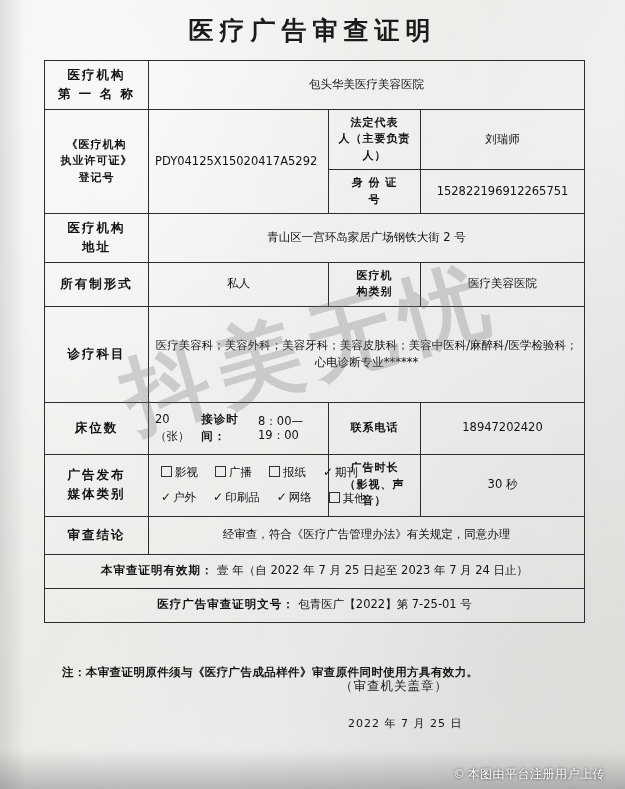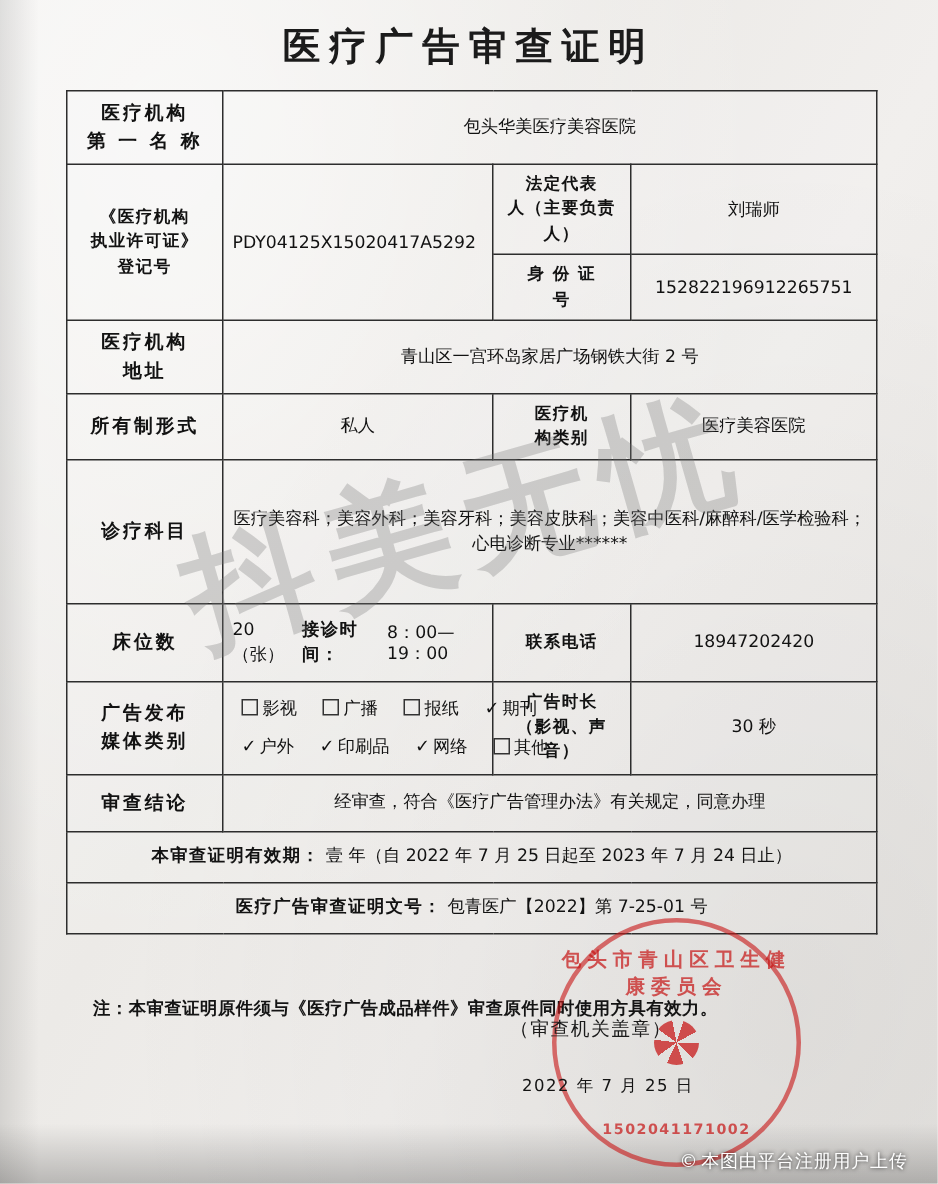--- a/index.html
+++ b/index.html
@@ -352,24 +352,20 @@
         <td colspan="4" style="text-align:center;">
           <span class="inline-lbl">医疗广告审查证明文号：</span>
           <span>包青医广【2022】第 7-25-01 号</span>
         </td>
       </tr>
     </tbody>
   </table>
 
   <div class="note">注：本审查证明原件须与《医疗广告成品样件》审查原件同时使用方具有效力。</div>
 
-  <div class="stamp">
-    <div class="stamp-arc-top">包头市青山区卫生健康委员会</div>
-    <div class="stamp-arc-bottom">1502041171002</div>
-  </div>
 
   <div class="seal-label">（审查机关盖章）</div>
   <div class="sign-date">2022 年 7 月 25 日</div>
 
   <div class="watermark">抖美无忧</div>
 
   <div class="edge-shadow-left"></div>
   <div class="edge-shadow-bottom"></div>
 
   <div class="footer-badge">

